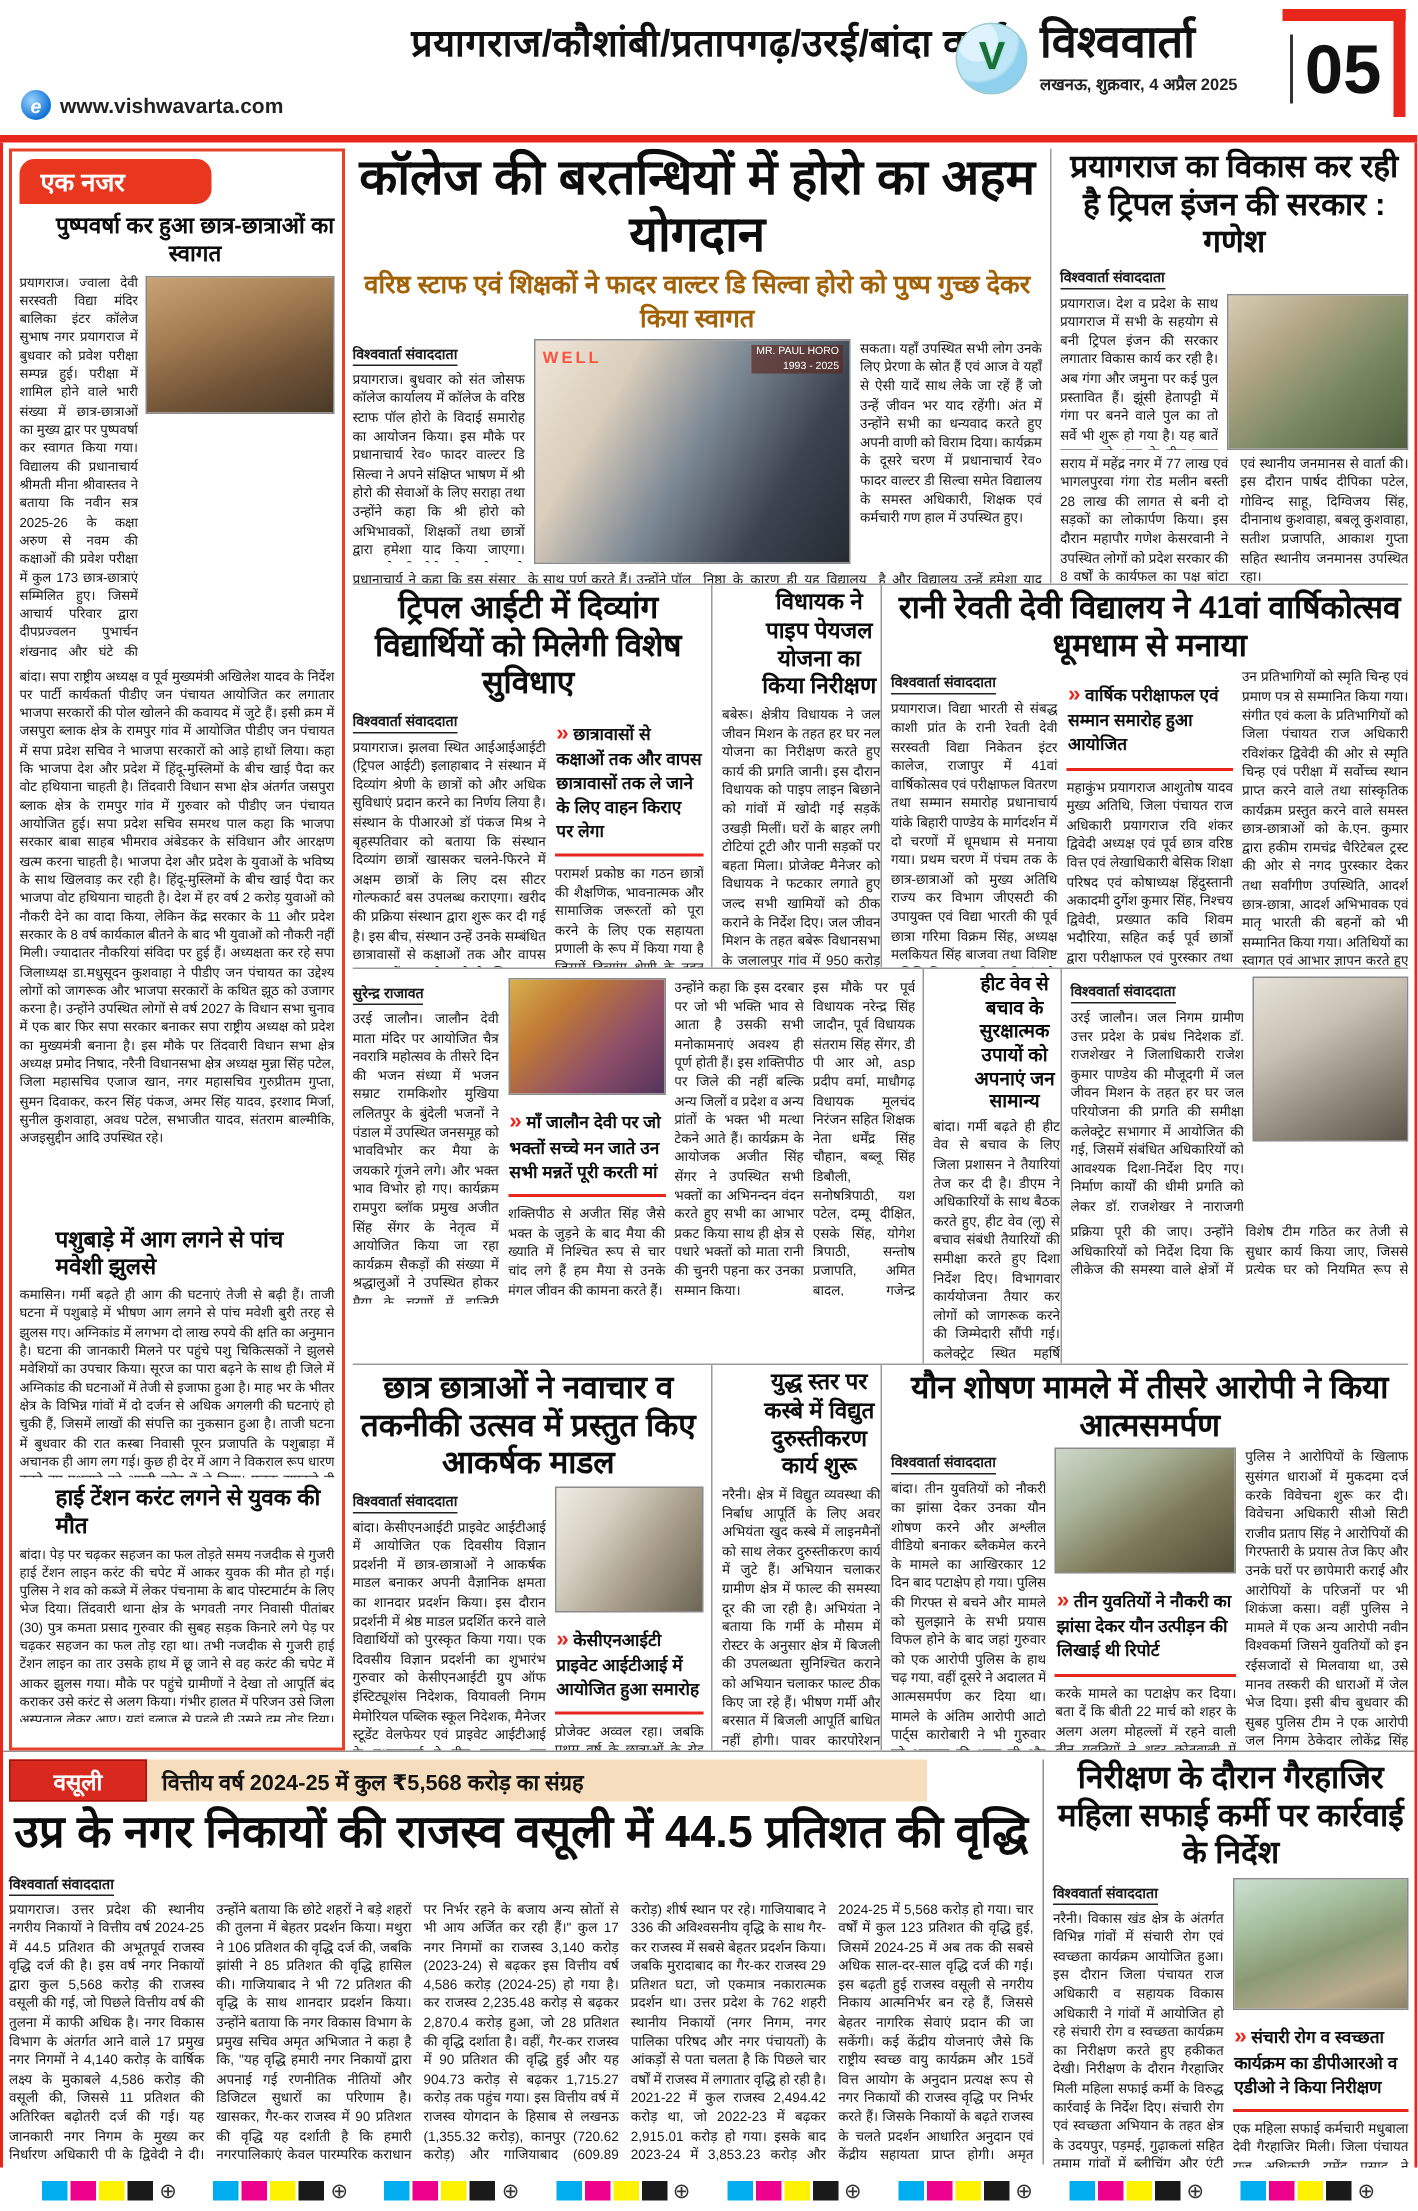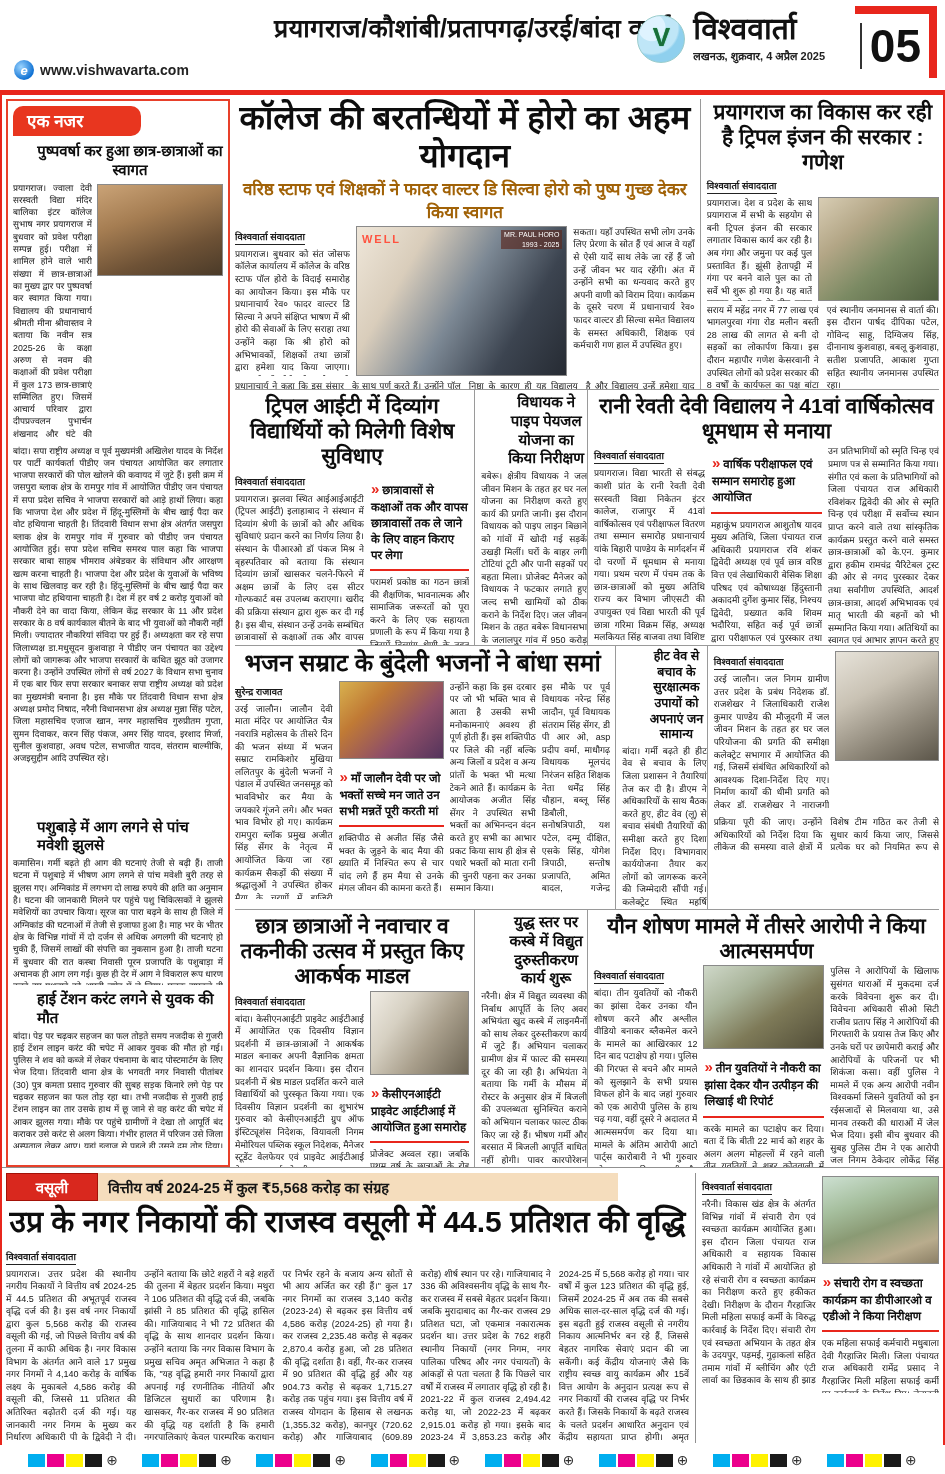--- a/index.html
+++ b/index.html
@@ -206,21 +206,20 @@
               </div>
               <div style="flex:1">
                 <div class="body" style="height:206px">उन प्रतिभागियों को स्मृति चिन्ह एवं प्रमाण पत्र से सम्मानित किया गया। संगीत एवं कला के प्रतिभागियों को जिला पंचायत राज अधिकारी रविशंकर द्विवेदी की ओर से स्मृति चिन्ह एवं परीक्षा में सर्वोच्च स्थान प्राप्त करने वाले तथा सांस्कृतिक कार्यक्रम प्रस्तुत करने वाले समस्त छात्र-छात्राओं को के.एन. कुमार द्वारा हकीम रामचंद्र चैरिटेबल ट्रस्ट की ओर से नगद पुरस्कार देकर तथा सर्वांगीण उपस्थिति, आदर्श छात्र-छात्रा, आदर्श अभिभावक एवं मातृ भारती की बहनों को भी सम्मानित किया गया। अतिथियों का स्वागत एवं आभार ज्ञापन करते हुए प्रधानाचार्य यांके बिहारी पाण्डेय ने बताया कि मेरा प्रयास था कि इस बार के कार्यक्रम में अपने विद्या भारती के पूर्व छात्र ही अतिथि के रूप में शोभायमान हों जो कि आज उच्च पदों पर विराजमान हैं।</div>
               </div>
             </div>
           </div>
         </div>
 
         <div class="rowC secline">
           <div style="flex:0 0 54%; padding:3px 5px 0 0">
-            <div class="h-lg" style="font-size:24px">भजन सम्राट के बुंदेली भजनों ने बांधा समां</div>
             <div class="flexrow" style="margin-top:3px">
               <div style="flex:0 0 26%">
                 <span class="byline">सुरेन्द्र राजावत</span>
                 <div class="body" style="height:196px">उरई जालौन। जालौन देवी माता मंदिर पर आयोजित चैत्र नवरात्रि महोत्सव के तीसरे दिन की भजन संध्या में भजन सम्राट रामकिशोर मुखिया ललितपुर के बुंदेली भजनों ने पंडाल में उपस्थित जनसमूह को भावविभोर कर मैया के जयकारे गूंजने लगे। और भक्त भाव विभोर हो गए। कार्यक्रम रामपुरा ब्लॉक प्रमुख अजीत सिंह सेंगर के नेतृत्व में आयोजित किया जा रहा कार्यक्रम सैकड़ों की संख्या में श्रद्धालुओं ने उपस्थित होकर मैया के चरणों में हाजिरी लगाई। और मिन्नतें मनाईं। भजन संध्या कार्यक्रम में मुख्य रूप से उपस्थित राष्ट्रीय स्वयं सेवक संघ के जिला कार्यवाहक ने अपने उद्बोधन में कार्यक्रम आयोजक ब्लाक प्रमुख रामपुरा अजीत सिंह सेंगर की मुक्त कंठ से सराहना करते हुए कहा कि इस</div>
               </div>
               <div style="flex:0 0 28%">
                 <div class="ph ph-temple" style="height:78px"></div>
                 <div class="pq"><span class="mk">»</span><span>माँ जालौन देवी पर जो भक्तों सच्चे मन जाते उन सभी मन्नतें पूरी करती मां</span></div>
                 <div class="body" style="height:72px">शक्तिपीठ से अजीत सिंह जैसे भक्त के जुड़ने के बाद मैया की ख्याति में निश्चित रूप से चार चांद लगे हैं हम मैया से उनके मंगल जीवन की कामना करते हैं।</div>
               </div>
@@ -298,20 +297,21 @@
         <div class="kickrow">
           <div class="kicker">वसूली</div>
           <div class="kstrip">वित्तीय वर्ष 2024-25 में कुल ₹5,568 करोड़ का संग्रह</div>
         </div>
         <div class="h-xl">उप्र के नगर निकायों की राजस्व वसूली में 44.5 प्रतिशत की वृद्धि</div>
         <span class="byline">विश्ववार्ता संवाददाता</span>
         <div class="body c5" style="height:188px">प्रयागराज। उत्तर प्रदेश की स्थानीय नगरीय निकायों ने वित्तीय वर्ष 2024-25 में 44.5 प्रतिशत की अभूतपूर्व राजस्व वृद्धि दर्ज की है। इस वर्ष नगर निकायों द्वारा कुल 5,568 करोड़ की राजस्व वसूली की गई, जो पिछले वित्तीय वर्ष की तुलना में काफी अधिक है। नगर विकास विभाग के अंतर्गत आने वाले 17 प्रमुख नगर निगमों ने 4,140 करोड़ के वार्षिक लक्ष्य के मुकाबले 4,586 करोड़ की वसूली की, जिससे 11 प्रतिशत की अतिरिक्त बढ़ोतरी दर्ज की गई। यह जानकारी नगर निगम के मुख्य कर निर्धारण अधिकारी पी के द्विवेदी ने दी। उन्होंने बताया कि छोटे शहरों ने बड़े शहरों की तुलना में बेहतर प्रदर्शन किया। मथुरा ने 106 प्रतिशत की वृद्धि दर्ज की, जबकि झांसी ने 85 प्रतिशत की वृद्धि हासिल की। गाजियाबाद ने भी 72 प्रतिशत की वृद्धि के साथ शानदार प्रदर्शन किया। उन्होंने बताया कि नगर विकास विभाग के प्रमुख सचिव अमृत अभिजात ने कहा है कि, "यह वृद्धि हमारी नगर निकायों द्वारा अपनाई गई रणनीतिक नीतियों और डिजिटल सुधारों का परिणाम है। खासकर, गैर-कर राजस्व में 90 प्रतिशत की वृद्धि यह दर्शाती है कि हमारी नगरपालिकाएं केवल पारम्परिक कराधान पर निर्भर रहने के बजाय अन्य स्रोतों से भी आय अर्जित कर रही हैं।" कुल 17 नगर निगमों का राजस्व 3,140 करोड़ (2023-24) से बढ़कर इस वित्तीय वर्ष 4,586 करोड़ (2024-25) हो गया है। कर राजस्व 2,235.48 करोड़ से बढ़कर 2,870.4 करोड़ हुआ, जो 28 प्रतिशत की वृद्धि दर्शाता है। वहीं, गैर-कर राजस्व में 90 प्रतिशत की वृद्धि हुई और यह 904.73 करोड़ से बढ़कर 1,715.27 करोड़ तक पहुंच गया। इस वित्तीय वर्ष में राजस्व योगदान के हिसाब से लखनऊ (1,355.32 करोड़), कानपुर (720.62 करोड़) और गाजियाबाद (609.89 करोड़) शीर्ष स्थान पर रहे। गाजियाबाद ने 336 की अविश्वसनीय वृद्धि के साथ गैर-कर राजस्व में सबसे बेहतर प्रदर्शन किया। जबकि मुरादाबाद का गैर-कर राजस्व 29 प्रतिशत घटा, जो एकमात्र नकारात्मक प्रदर्शन था। उत्तर प्रदेश के 762 शहरी स्थानीय निकायों (नगर निगम, नगर पालिका परिषद और नगर पंचायतों) के आंकड़ों से पता चलता है कि पिछले चार वर्षों में राजस्व में लगातार वृद्धि हो रही है। 2021-22 में कुल राजस्व 2,494.42 करोड़ था, जो 2022-23 में बढ़कर 2,915.01 करोड़ हो गया। इसके बाद 2023-24 में 3,853.23 करोड़ और 2024-25 में 5,568 करोड़ हो गया। चार वर्षों में कुल 123 प्रतिशत की वृद्धि हुई, जिसमें 2024-25 में अब तक की सबसे अधिक साल-दर-साल वृद्धि दर्ज की गई। इस बढ़ती हुई राजस्व वसूली से नगरीय निकाय आत्मनिर्भर बन रहे हैं, जिससे बेहतर नागरिक सेवाएं प्रदान की जा सकेंगी। कई केंद्रीय योजनाएं जैसे कि राष्ट्रीय स्वच्छ वायु कार्यक्रम और 15वें वित्त आयोग के अनुदान प्रत्यक्ष रूप से नगर निकायों की राजस्व वृद्धि पर निर्भर करते हैं। जिसके निकायों के बढ़ते राजस्व के चलते प्रदर्शन आधारित अनुदान एवं केंद्रीय सहायता प्राप्त होगी। अमृत अभिजात ने आगे कहा, "वित्तीय आत्मनिर्भरता नगरीय स्थानीय प्रशासन में सुधार का आधार है। अधिक राजस्व के साथ, हमारे नगर निकाय अब प्रदर्शन आधारित अनुदान और अन्य केंद्रीय सहायता प्राप्त कर सकते हैं, जिससे शहरी बुनियादी ढांचे और नागरिक सेवाओं में तेजी से सुधार होगा। हर 1 स्थानीय रूप से खर्च करने पर, हम कई गुना अधिक केंद्रीय सहायता प्राप्त कर सकते हैं, जिससे विकास कार्यों को अधिक प्रभावी बनाया जा सकेगा।" विशेषज्ञों के अनुसार, जिन नगर निकायों की राजस्व वसूली अधिक है, वे बेहतर शहरी सेवाएं प्रदान कर रहे हैं। सफाई रैंकिंग, वायु गुणवत्ता, और जीवन गुणवत्ता सूचकांकों में इन शहरों की स्थिति बेहतर हो रही है। बेहतर वित्तीय स्थिति से भविष्य में बेहतर शहरी बुनियादी ढांचा, ठोस कचरा प्रबंधन, जल आपूर्ति में सुधार, और सार्वजनिक परिवहन सेवाओं में सुधार की उम्मीद की जा सकती है। कुल मिलाकर, उत्तर प्रदेश के नगर निकाय तेजी से आर्थिक रूप से मजबूत हो रहे हैं, जिससे शहरी विकास और नागरिक सेवाओं में बड़े सुधार देखने को मिलेंगे।</div>
       </div>
 
       <div class="insp">
+        <div class="h-lg">निरीक्षण के दौरान गैरहाजिर महिला सफाई कर्मी पर कार्रवाई के निर्देश</div>
         <div class="flexrow" style="margin-top:3px">
           <div style="flex:0 0 48%">
             <span class="byline">विश्ववार्ता संवाददाता</span>
             <div class="body" style="height:186px">नरैनी। विकास खंड क्षेत्र के अंतर्गत विभिन्न गांवों में संचारी रोग एवं स्वच्छता कार्यक्रम आयोजित हुआ। इस दौरान जिला पंचायत राज अधिकारी व सहायक विकास अधिकारी ने गांवों में आयोजित हो रहे संचारी रोग व स्वच्छता कार्यक्रम का निरीक्षण करते हुए हकीकत देखी। निरीक्षण के दौरान गैरहाजिर मिली महिला सफाई कर्मी के विरुद्ध कार्रवाई के निर्देश दिए। संचारी रोग एवं स्वच्छता अभियान के तहत क्षेत्र के उदयपुर, पड़मई, गुढ़ाकलां सहित तमाम गांवों में ब्लीचिंग और एंटी लार्वा का छिड़काव के साथ ही झाड़ फटाई, नाली सफाई, जल भराव की समस्या का निस्तारण किया गया। इस दौरान उदयपुर गांव में एक दर्जन सफाई कर्मी सफाई कार्य के लिए लगाए गए। मौके पर निरीक्षण कार्य के लिए पहुंची टीम को</div>
           </div>
           <div style="flex:1">
             <div class="ph ph-road" style="height:88px"></div>
             <div class="pq"><span class="mk">»</span><span>संचारी रोग व स्वच्छता कार्यक्रम का डीपीआरओ व एडीओ ने किया निरीक्षण</span></div>
             <div class="body" style="height:56px">एक महिला सफाई कर्मचारी मधुबाला देवी गैरहाजिर मिली। जिला पंचायत राज अधिकारी रामेंद्र प्रसाद ने गैरहाजिर मिली महिला सफाई कर्मी पर कार्रवाई के निर्देश दिए। चेतावनी दी कि अभियान में लापरवाही बरतने वाले सफाई कर्मियों को किसी भी दशा में बख्शा नहीं जाएगा।</div>
           </div>

